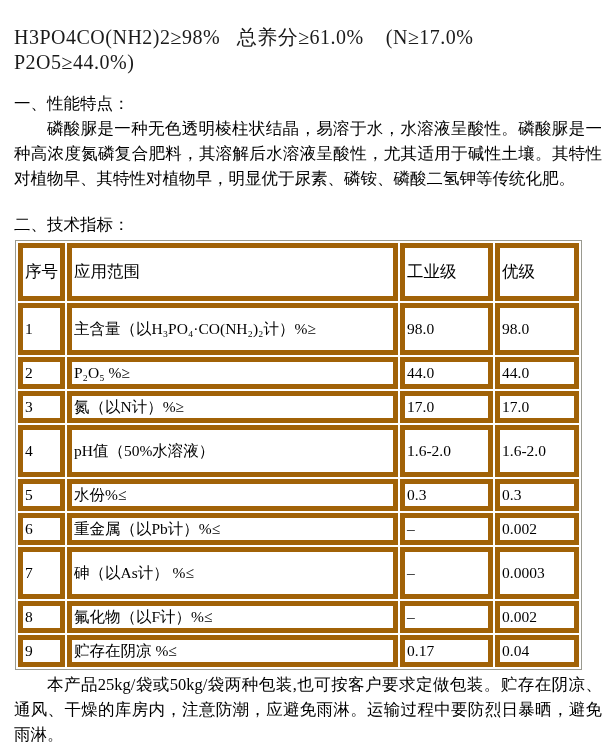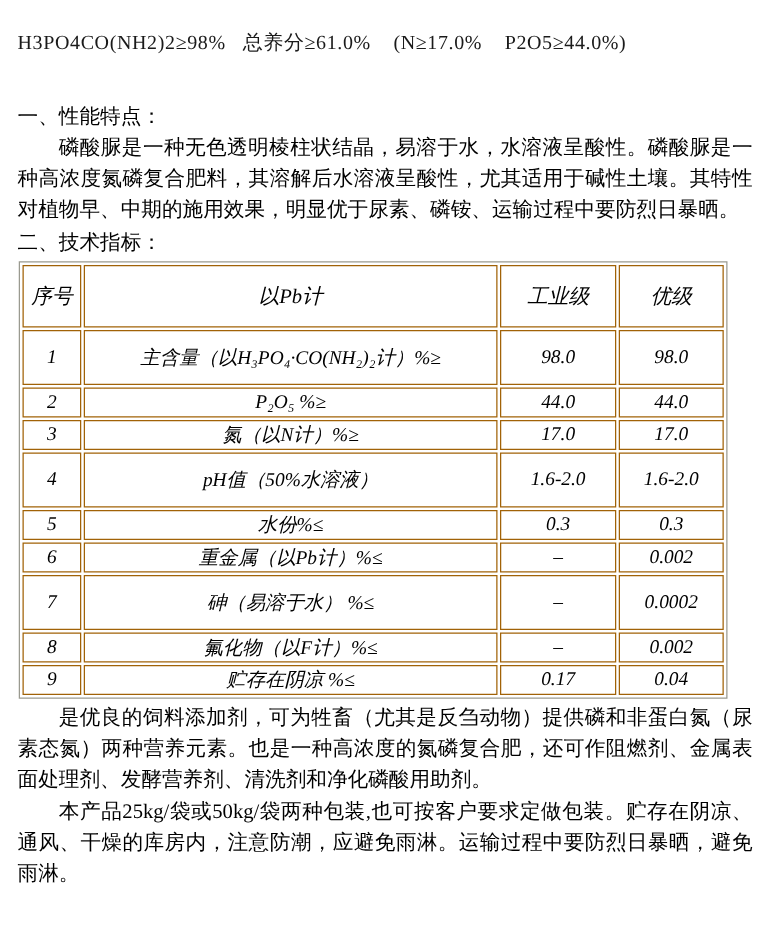--- a/index.html
+++ b/index.html
@@ -11,73 +11,73 @@
   .page { padding: 4px 14px 6px 14px; }
 
   .title {
     text-align: center; font-size: 30px; font-weight: bold;
     letter-spacing: 2px; margin: 2px 0 0 0; line-height: 42px;
     white-space: nowrap;
   }
   .title-suffix { font-size: 17px; letter-spacing: 0; }
 
   .formula {
-    font-size: 16px; margin-top: 20px; white-space: pre-wrap;
+    font-size: 20px; margin-top: 20px; white-space: pre-wrap;
     color: #1a1a1a; letter-spacing: 0.5px;
   }
 
-  .heading { font-size: 16.5px; margin-top: 2px; line-height: 24px; }
-  .heading.first { margin-top: 36px; }
+  .heading { font-size: 16.5px; margin-top: 22px; line-height: 24px; }
+  .heading.first { margin-top: 18px; }
   .para {
     font-size: 16.5px; line-height: 25px; text-indent: 2em;
     margin: 0; text-align: justify;
   }
 
   table.spec-table {
     border-collapse: separate; border-spacing: 2px;
     border: 1px solid #9a9a90; background: #ffffff;
     width: 557px; margin: 3px 0 2px 1px;
     table-layout: fixed;
   }
   .spec-table th, .spec-table td {
-    border: 1px solid #a16207; text-align: center;
-    padding: 0 2px; overflow: hidden; font-style: italic;
+    border: 5px solid #a16207; text-align: left;
+    padding: 0 2px; overflow: hidden;
   }
   .spec-table th { font-weight: normal; font-size: 16.5px; height: 48px; }
   .spec-table td { font-size: 15.5px; height: 22px; }
   .spec-table tr.tall td { height: 42px; }
   col.c-no  { width: 47px; }
   col.c-name{ width: 331px; }
   col.c-ind { width: 93px; }
   col.c-pre { width: 84px; }
 </style>
 </head>
 <body>
 
 <div class="page">
 
 
   <div class="formula">H3PO4CO(NH2)2≥98%   总养分≥61.0%    (N≥17.0%    P2O5≥44.0%)</div>
 
   <div class="heading first">一、性能特点：</div>
-  <p class="para">磷酸脲是一种无色透明棱柱状结晶，易溶于水，水溶液呈酸性。磷酸脲是一种高浓度氮磷复合肥料，其溶解后水溶液呈酸性，尤其适用于碱性土壤。其特性对植物早、中期的施用效果，明显优于尿素、磷铵、运输过程中要防烈日暴晒。</p>
+  <p class="para">磷酸脲是一种无色透明棱柱状结晶，易溶于水，水溶液呈酸性。磷酸脲是一种高浓度氮磷复合肥料，其溶解后水溶液呈酸性，尤其适用于碱性土壤。其特性对植物早、其特性对植物早，明显优于尿素、磷铵、磷酸二氢钾等传统化肥。</p>
 
   <div class="heading">二、技术指标：</div>
 
   <table class="spec-table">
     <colgroup>
       <col class="c-no">
         <col class="c-name">
         <col class="c-ind">
         <col class="c-pre">
     </colgroup>
     <thead>
       <tr>
         <th>序号</th>
-        <th>以Pb计</th>
+        <th>应用范围</th>
         <th>工业级</th>
         <th>优级</th>
       </tr>
     </thead>
     <tbody>
       <tr class="tall">
         <td>1</td>
         <td>主含量（以H₃PO₄·CO(NH₂)₂计）%≥</td>
         <td>98.0</td>
         <td>98.0</td>
@@ -107,36 +107,35 @@
         <td>0.3</td>
       </tr>
       <tr>
         <td>6</td>
         <td>重金属（以Pb计）%≤</td>
         <td>–</td>
         <td>0.002</td>
       </tr>
       <tr class="tall">
         <td>7</td>
-        <td>砷（易溶于水）  %≤</td>
+        <td>砷（以As计）  %≤</td>
         <td>–</td>
-        <td>0.0002</td>
+        <td>0.0003</td>
       </tr>
       <tr>
         <td>8</td>
         <td>氟化物（以F计）%≤</td>
         <td>–</td>
         <td>0.002</td>
       </tr>
       <tr>
         <td>9</td>
         <td>贮存在阴凉  %≤</td>
         <td>0.17</td>
         <td>0.04</td>
       </tr>
     </tbody>
   </table>
 
-  <p class="para">是优良的饲料添加剂，可为牲畜（尤其是反刍动物）提供磷和非蛋白氮（尿素态氮）两种营养元素。也是一种高浓度的氮磷复合肥，还可作阻燃剂、金属表面处理剂、发酵营养剂、清洗剂和净化磷酸用助剂。</p>
 
   <p class="para">本产品25kg/袋或50kg/袋两种包装,也可按客户要求定做包装。贮存在阴凉、通风、干燥的库房内，注意防潮，应避免雨淋。运输过程中要防烈日暴晒，避免雨淋。</p>
 
 </div>
 
 </body></html>

